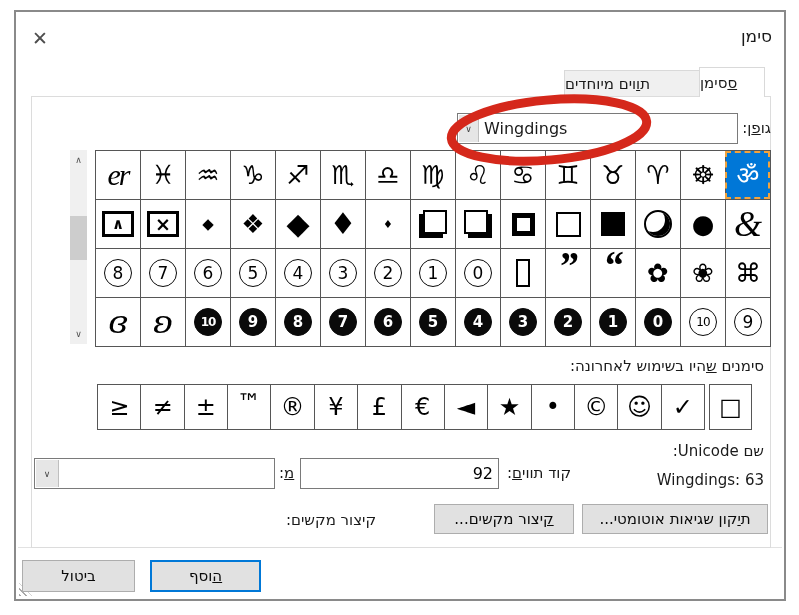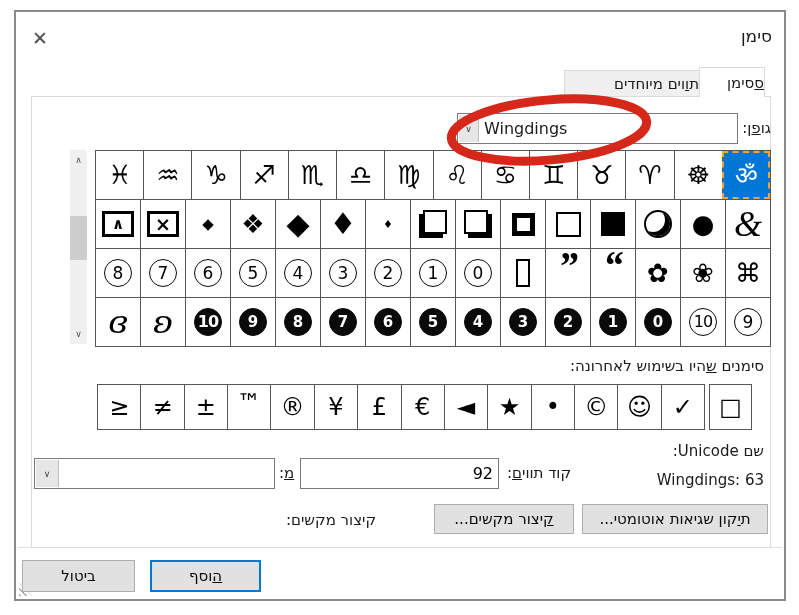--- a/index.html
+++ b/index.html
@@ -8,21 +8,21 @@
   .dialog{position:absolute;left:14px;top:10px;width:772px;height:591px;
           background:#fff;border:2px solid #8a8a8a;box-sizing:border-box;}
   
   .titlebar{position:absolute;top:0;left:0;right:0;height:50px;background:#fff;}
   .title{position:absolute;top:14px;right:12px;font-size:17px;color:#1a1a1a;}
   .closebtn{position:absolute;top:14px;left:12px;width:24px;height:24px;
             display:flex;align-items:center;justify-content:center;
             font-size:19px;color:#4d4d4d;cursor:default;}
   
   .tab{position:absolute;box-sizing:border-box;display:flex;align-items:center;
-       justify-content:flex-start;font-size:15px;border:1px solid #d9d9d9;}
+       justify-content:flex-end;font-size:15px;border:1px solid #d9d9d9;}
   .tab.active{top:55px;right:19px;width:66px;height:30px;background:#fff;
               border-bottom:none;z-index:3;}
   .tab.inactive{top:58px;right:84px;width:136px;height:27px;background:#f0f0f0;}
   .panel{position:absolute;left:15px;right:13px;top:84px;height:452px;
          border:1px solid #dcdcdc;background:#fff;box-sizing:border-box;z-index:1;}
   .u{text-decoration:underline;}
   
   .fontlabel{position:absolute;top:107px;right:13px;font-size:15px;z-index:2;}
   .combo{position:absolute;left:441px;top:101px;width:281px;height:31px;
          border:1px solid #7a7a7a;background:#fff;box-sizing:border-box;z-index:2;}
@@ -54,21 +54,21 @@
   .sym.om{font-size:25px;}
   .sym.ser{font-family:"Liberation Serif","DejaVu Serif",serif;font-style:italic;font-size:30px;line-height:1;}
   .sym.er{letter-spacing:-2px;}
   .sym.amp{font-size:36px;}
   .sym.sw{font-family:"DejaVu Serif",serif;font-size:32px;}
   .sym.q{font-weight:bold;font-size:40px;transform:translateY(-7px);}
   .sym.tm{font-size:26px;transform:translateY(-4px);}
   .sym.co,.sym.cf{box-sizing:border-box;width:28px;height:28px;border:1.8px solid #0a0a0a;
         border-radius:50%;font-size:17px;line-height:1;}
   .sym.cf{background:#0a0a0a;color:#fff;font-weight:700;font-size:15px;}
-  .sym.ten{font-size:16px;letter-spacing:-1px;}
+  .sym.ten{font-size:12px;letter-spacing:-1px;}
   .sym.bx{box-sizing:border-box;width:32px;height:26px;border:3px solid #000;font-size:15px;font-weight:700;}
   .sym.x{font-size:19px;}
   .sh{box-sizing:border-box;}
   .sqs-bl{width:24px;height:24px;border:2px solid #000;box-shadow:-4px 4px 0 0 #000;margin-left:4px;margin-bottom:4px;}
   .sqs-br{width:24px;height:24px;border:2px solid #000;box-shadow:4px 4px 0 0 #000;margin-right:4px;margin-bottom:4px;}
   .sqb{width:23px;height:23px;border:5px solid #000;}
   .sqo{width:25px;height:25px;border:2.5px solid #000;}
   .sqf{width:24px;height:24px;background:#000;}
   .csh{width:28px;height:28px;border:2px solid #000;border-radius:50%;box-shadow:inset -5px -4px 0 0 #000;}
   .rect{width:14px;height:28px;border:2px solid #000;}
@@ -142,20 +142,23 @@
 
   <div class="vscroll">
     <span class="varr up">∧</span>
     <span class="vthumb"></span>
     <span class="varr down">∨</span>
   </div>
 
   <div class="sgrid">
       <div class="grow">
         <div class="cell">
+          <span class="sym ser er">er</span>
+        </div>
+        <div class="cell">
           <span class="sym p">♓</span>
         </div>
         <div class="cell">
           <span class="sym p">♒</span>
         </div>
         <div class="cell">
           <span class="sym p">♑</span>
         </div>
         <div class="cell">
           <span class="sym p">♐</span>

